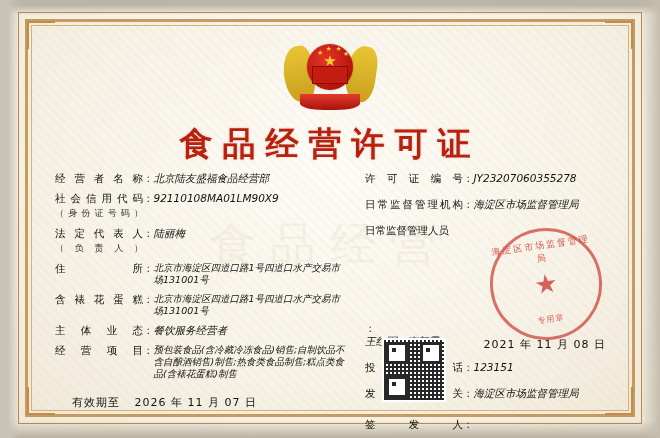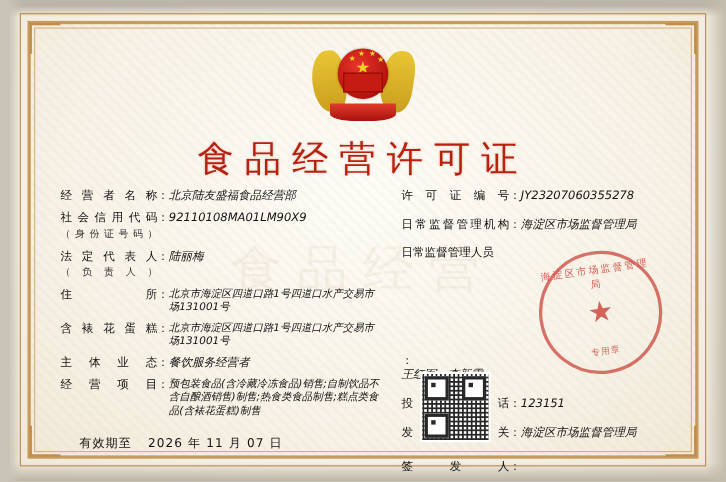--- a/index.html
+++ b/index.html
@@ -80,21 +80,21 @@
     border-radius:0 0 40% 40%;
   }
   .emblem .gate{
     position:absolute;left:50%;top:26px;transform:translateX(-50%);
     width:34px;height:16px;background:#c41b12;border:1px solid #8d0b06;
   }
 
   .title{
     position:absolute;left:0;right:0;top:122px;text-align:center;
     font-family:"DejaVu Sans","Liberation Sans",sans-serif;
-    font-size:33px;font-weight:normal;letter-spacing:10px;
+    font-size:33px;font-weight:bold;letter-spacing:10px;
     color:#b9210f;
     text-shadow:0 1px 0 rgba(255,255,255,.6), 0 0 2px rgba(160,20,10,.35);
   }
 
   .body{
     position:absolute;left:55px;right:40px;top:172px;
     display:flex;gap:14px;
     font-size:10.5px;color:#1a1a1a;
   }
   .col{flex:1;}
@@ -295,20 +295,21 @@
 
     </div>
   </div>
 
   <div class="seal">
     <div class="stext">海淀区市场监督管理局</div>
     <div class="sstar">★</div>
     <div class="sbot">专用章</div>
   </div>
 
+  <div class="issue-date">2021 年 11 月 08 日</div>
 
   <div class="qr">
     <div class="qrgrid">
       <div class="fp a">
           <i></i>
         </div>
       <div class="fp b">
           <i></i>
         </div>
       <div class="fp c">

